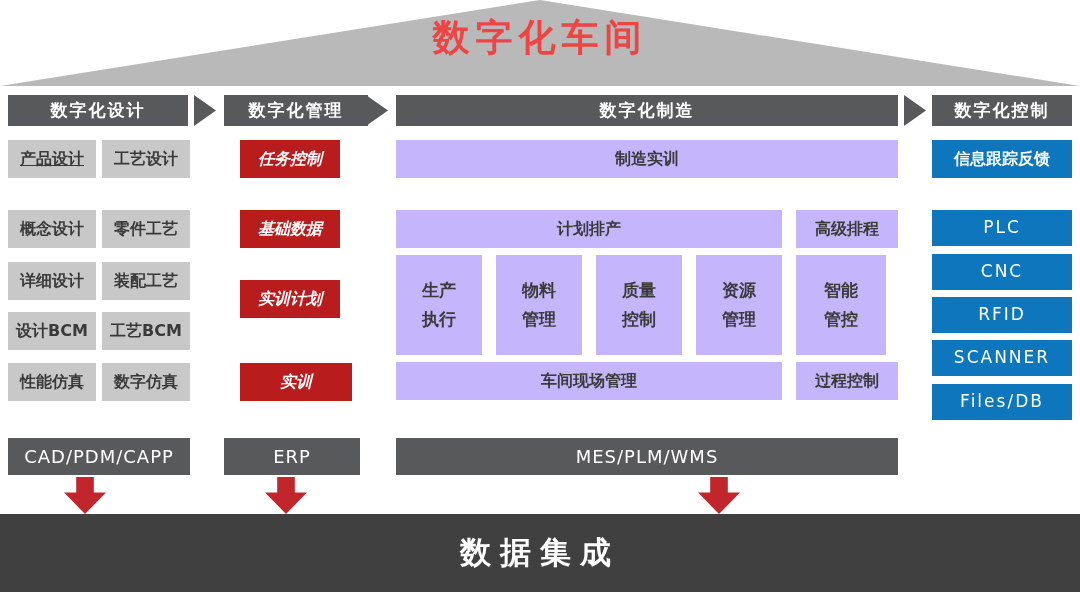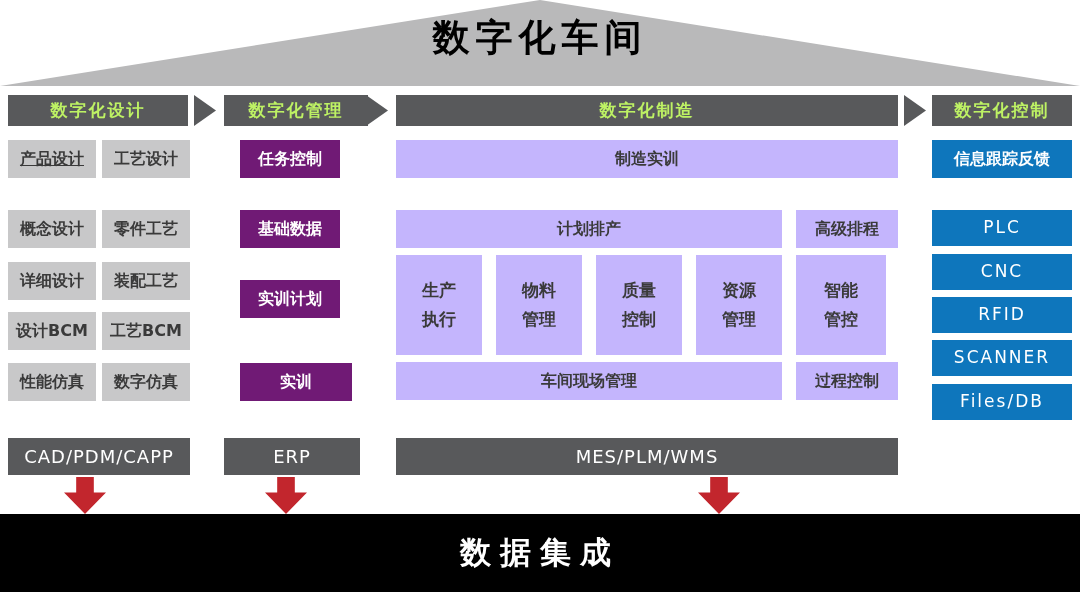--- a/index.html
+++ b/index.html
@@ -3,45 +3,45 @@
 <meta charset="utf-8">
 <style>
   * { margin:0; padding:0; box-sizing:border-box; }
   html,body { background:#ffffff; }
   body { font-family:"DejaVu Sans","Liberation Sans",sans-serif; }
   .page { position:relative; width:1080px; height:608px; background:#ffffff; overflow:hidden; }
 
   .roof { position:absolute; left:0; top:0; width:1080px; height:86px;
           background:#b9b9ba; clip-path:polygon(50% 0, 100% 100%, 0 100%); }
   .roof-title { position:absolute; top:13px; left:0; width:100%; text-align:center;
-          color:#000000; font-size:37px; font-weight:bold; letter-spacing:6px; }
+          color:#ef4444; font-size:37px; font-weight:bold; letter-spacing:6px; }
 
-  .hdr { position:absolute; top:95px; height:31px; background:#58595b; color:#bef264;
+  .hdr { position:absolute; top:95px; height:31px; background:#58595b; color:#ffffff;
          font-size:17px; font-weight:bold; display:flex; align-items:center;
          justify-content:center; letter-spacing:2px; }
   .hdr-arrow { position:absolute; top:95px; width:22px; height:31px; background:#58595b;
          clip-path:polygon(0 0, 100% 50%, 0 100%); }
 
   .cell { position:absolute; display:flex; align-items:center; justify-content:center;
           font-size:16px; font-weight:bold; text-align:center; line-height:1.25; }
   .gray   { background:#c8c8c9; color:#3a3a3a; }
-  .red    { background:#701a75; color:#ffffff; }
+  .red    { background:#b91c1c; color:#ffffff;font-style:italic; }
   .orange { background:#c4b5fd; color:#3a3a3a; }
   .blue   { background:#0e76bc; color:#ffffff; }
   .blue-lat { font-weight:normal; letter-spacing:2px; font-size:17px; }
   .wrap2 { display:inline-block; width:2.25em; word-break:break-all; line-height:1.7;
            font-size:17px; text-align:center; }
 
   .bar { position:absolute; top:438px; height:37px; background:#58595b; color:#ffffff;
          display:flex; align-items:center; justify-content:center; font-size:18px;
          font-weight:normal; letter-spacing:1px; }
   .down-arrow { position:absolute; top:477px; width:42px; height:37px; background:#c2262d;
          clip-path:polygon(29% 0, 71% 0, 71% 42%, 100% 42%, 50% 100%, 0 42%, 29% 42%); }
   .bottom-bar { position:absolute; left:0; top:514px; width:1080px; height:78px;
-         background:#000000; color:#ffffff; display:flex; align-items:center;
+         background:#404040; color:#ffffff; display:flex; align-items:center;
          justify-content:center; font-size:31px; font-weight:bold; letter-spacing:9px; }
 </style>
 </head>
 <body>
 
 <div class="page">
 
   <div class="roof"></div>
   <div class="roof-title">数字化车间</div>
 

